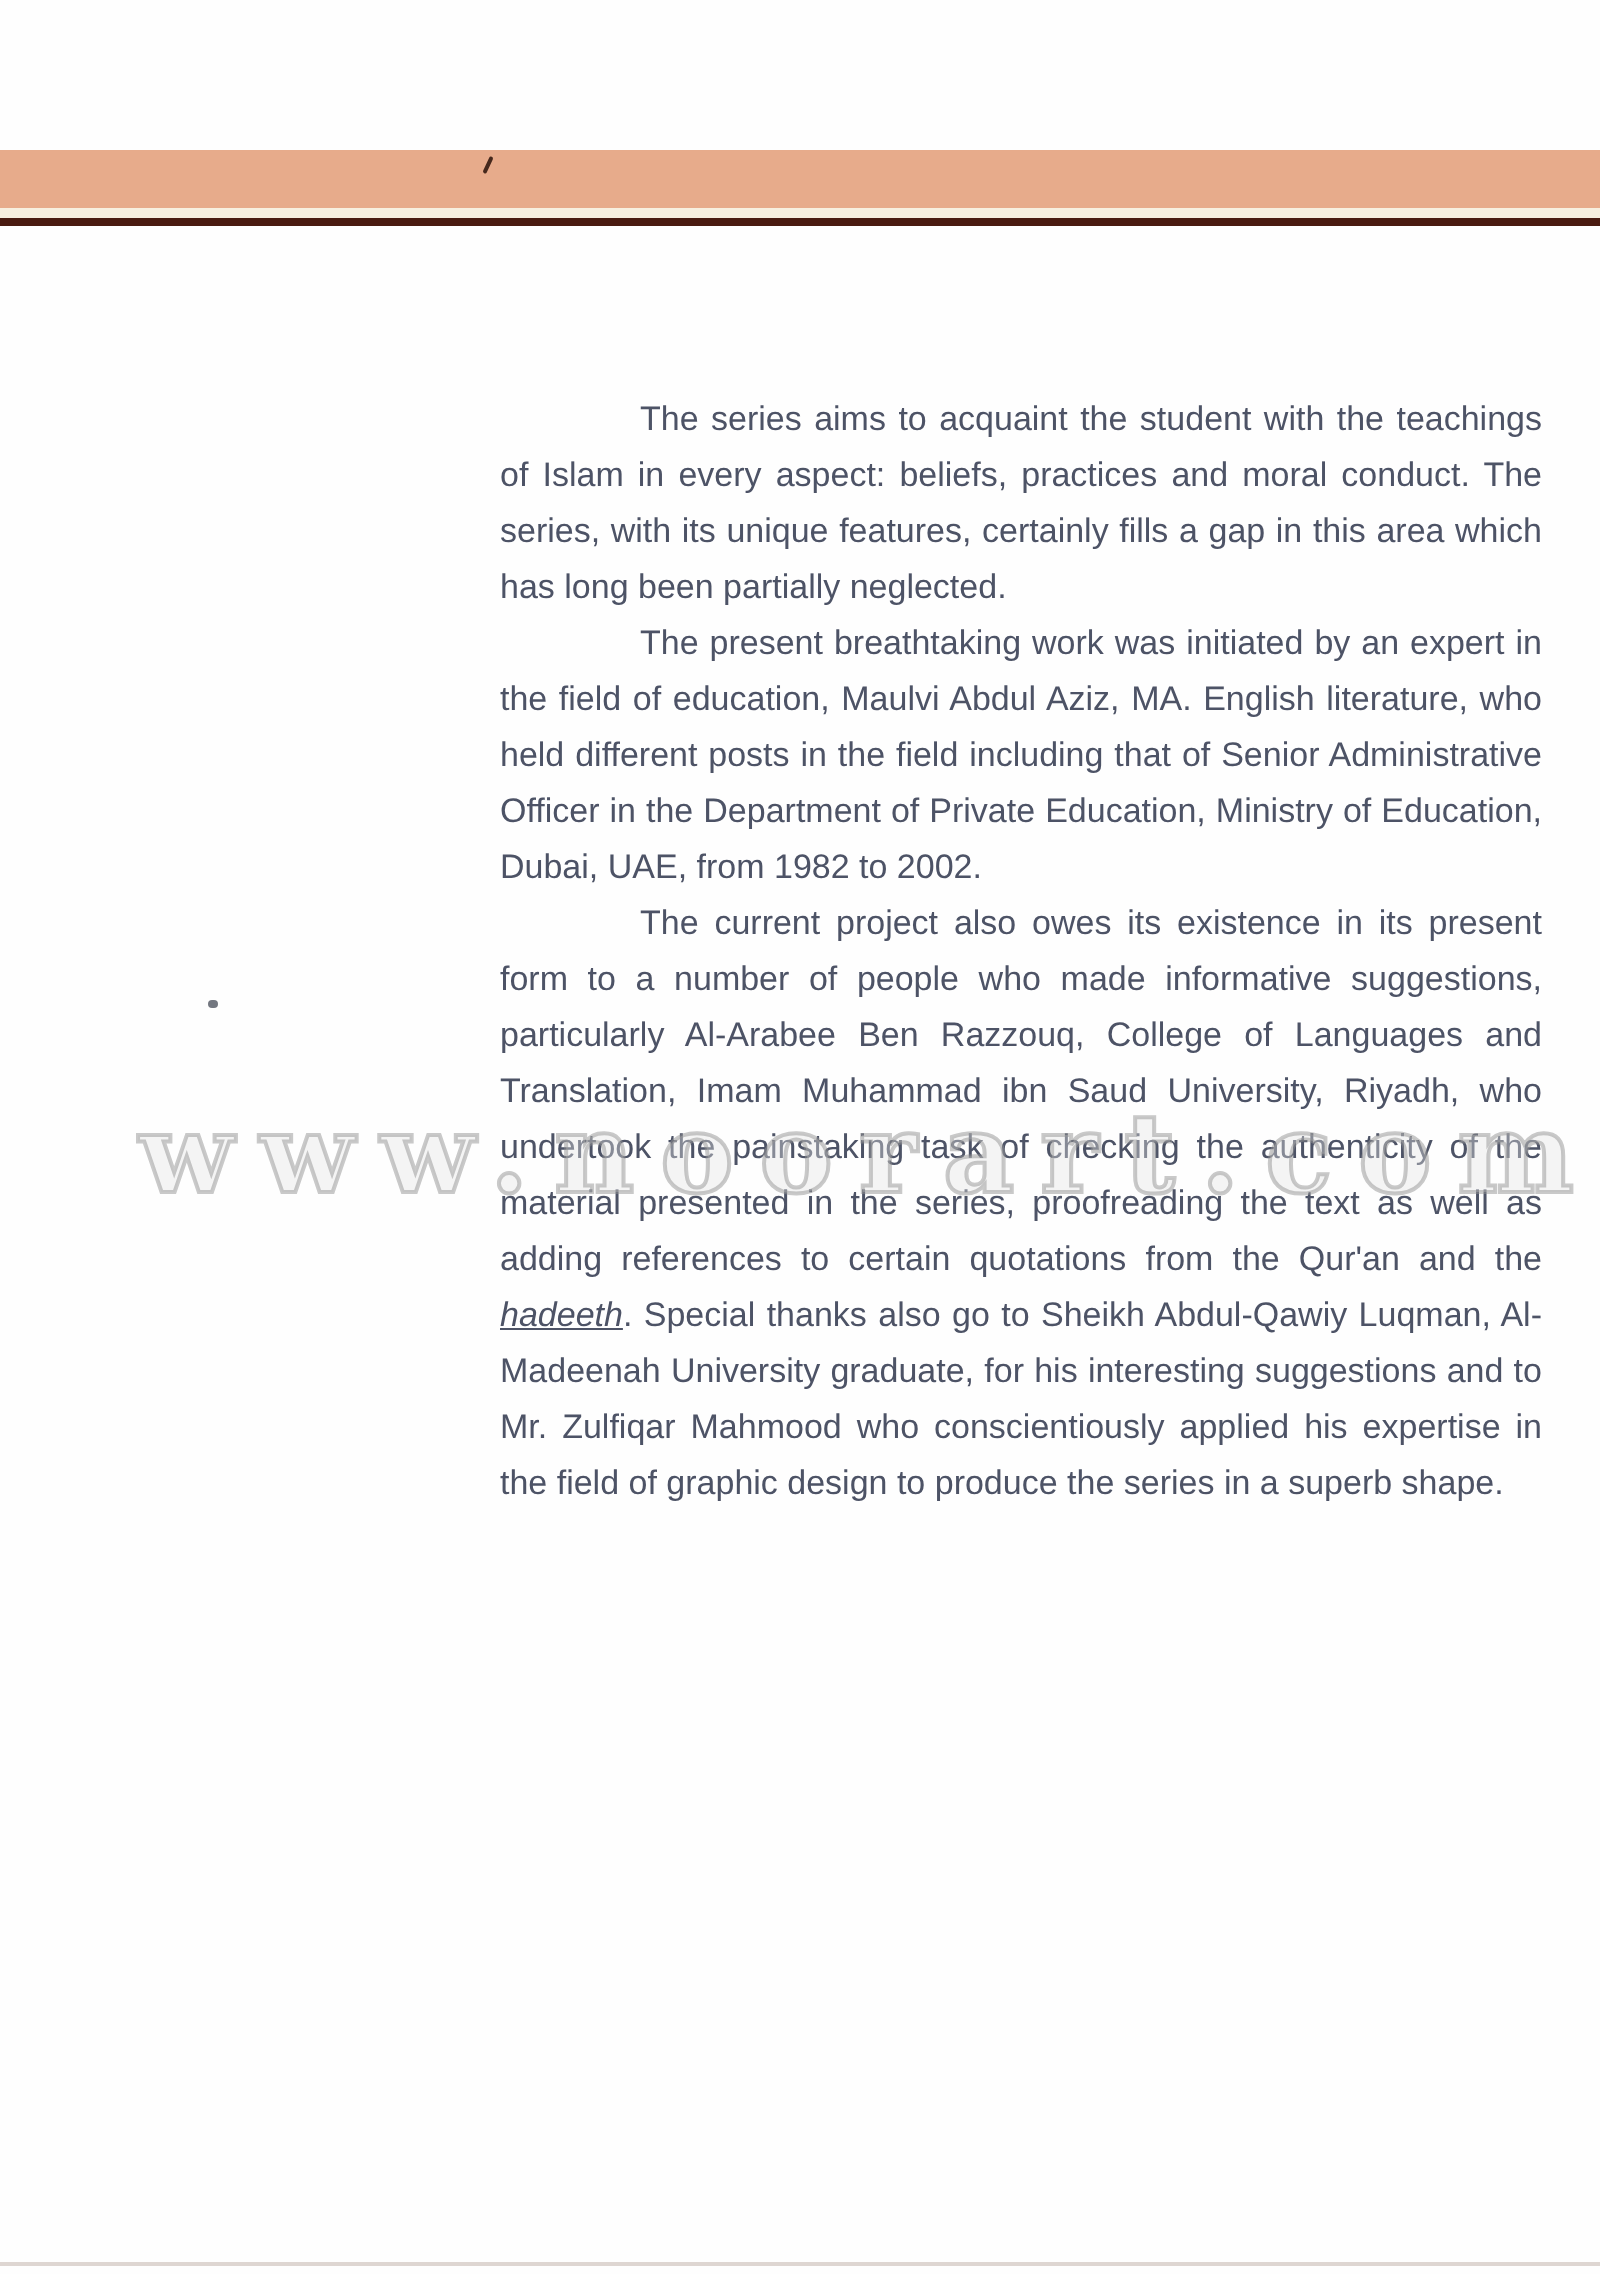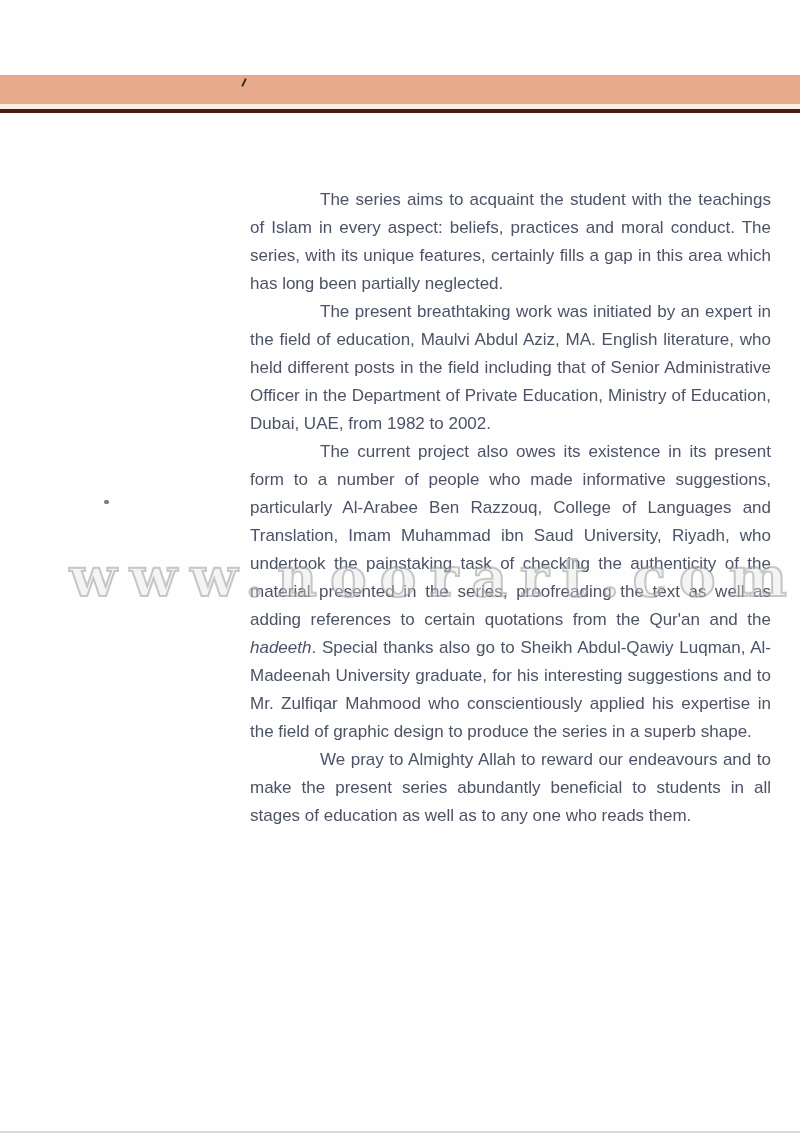--- a/index.html
+++ b/index.html
@@ -40,32 +40,32 @@
   }
   .top-rule {
     position: absolute;
     top: 109px; left: 0;
     width: 800px; height: 4px;
     background: #4a1b11;
   }
   
   .content {
     position: absolute;
-    left: 250px; top: 186px;
+    left: 250px; top: 196px;
     width: 521px;
     color: #4d5366;
     font-size: 17px;
     line-height: 28px;
     text-align: justify;
   }
   .content p {
     margin: 0;
     text-indent: 70px;
   }
-  .content .italic-term { font-style: italic; }
+  .content .italic-term { font-style: italic; text-decoration: underline; }
   .signature {
     margin-top: 56px;
     margin-left: 215px;
     text-align: left;
     font-size: 18px;
     line-height: 32px;
   }
   .sig-name { font-weight: bold; font-size: 18.5px; }
   
   .watermark {
@@ -107,21 +107,20 @@
   </div>
   <div class="band-gap"></div>
   <div class="top-rule"></div>
 
   <div class="speck"></div>
 
   <div class="content">
     <p>The series aims to acquaint the student with the teachings of Islam in every aspect: beliefs, practices and moral conduct. The series, with its unique features, certainly fills a gap in this area which has long been partially neglected.</p>
     <p>The present breathtaking work was initiated by an expert in the field of education, Maulvi Abdul Aziz, MA. English literature, who held different posts in the field including that of Senior Administrative Officer in the Department of Private Education, Ministry of Education, Dubai, UAE, from 1982 to 2002.</p>
     <p><span>The current project also owes its existence in its present form to a number of people who made informative suggestions, particularly Al-Arabee Ben Razzouq, College of Languages and Translation, Imam Muhammad ibn Saud University, Riyadh, who undertook the painstaking task of checking the authenticity of the material presented in the series, proofreading the text as well as adding references to certain quotations from the Qur'an and the </span><span class="italic-term">hadeeth</span><span>. Special thanks also go to Sheikh Abdul-Qawiy Luqman, Al-Madeenah University graduate, for his interesting suggestions and to Mr. Zulfiqar Mahmood who conscientiously applied his expertise in the field of graphic design to produce the series in a superb shape.</span></p>
-    <p>We pray to Almighty Allah to reward our endeavours and to make the present series abundantly beneficial to students in all stages of education as well as to any one who reads them.</p>
 
   </div>
 
   <div class="watermark">www.noorart.com</div>
 
   <div class="bottom-rule"></div>
 
 </div>
 
 </body></html>

